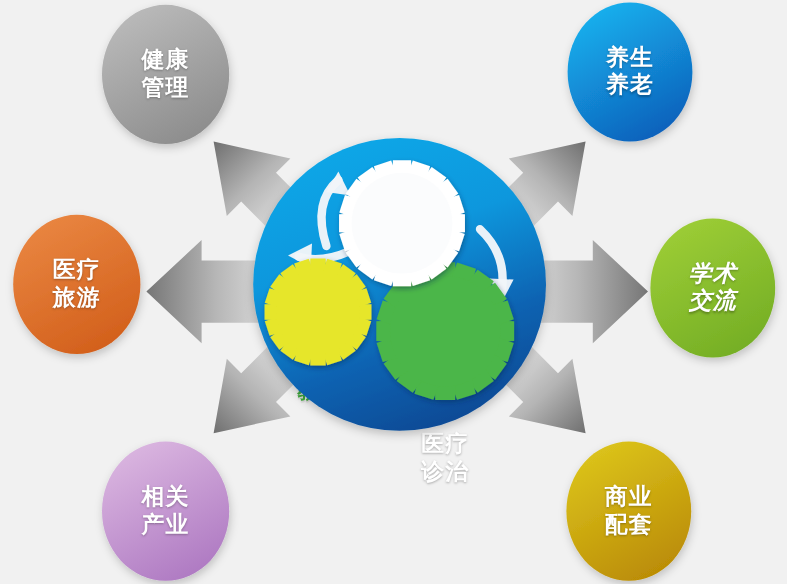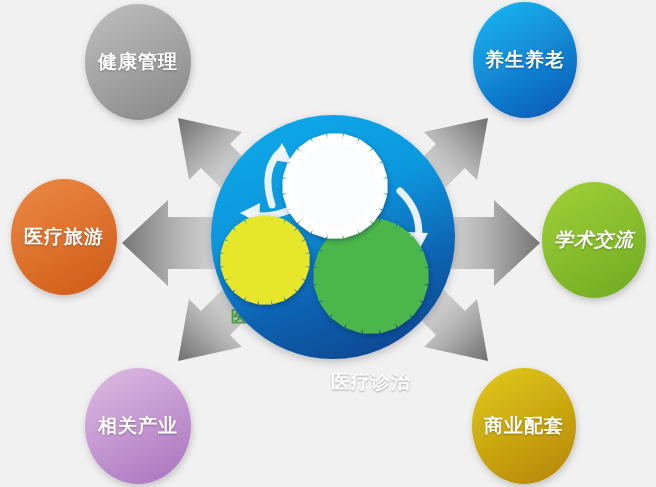--- a/index.html
+++ b/index.html
@@ -22,21 +22,21 @@
   #stage svg.layer {
     position: absolute;
     left: 0;
     top: 0;
     width: 656px;
     height: 487px;
   }
   .node {
     position: absolute;
     display: flex;
-    flex-direction: row;
+    flex-direction: column;
     align-items: center;
     justify-content: center;
     border-radius: 50%;
     color: #ffffff;
     text-align: center;
     line-height: 1.22;
     font-weight: bold;
     letter-spacing: 1px;
     text-shadow: 0 1px 2px rgba(0,0,0,0.30);
     z-index: 5;

